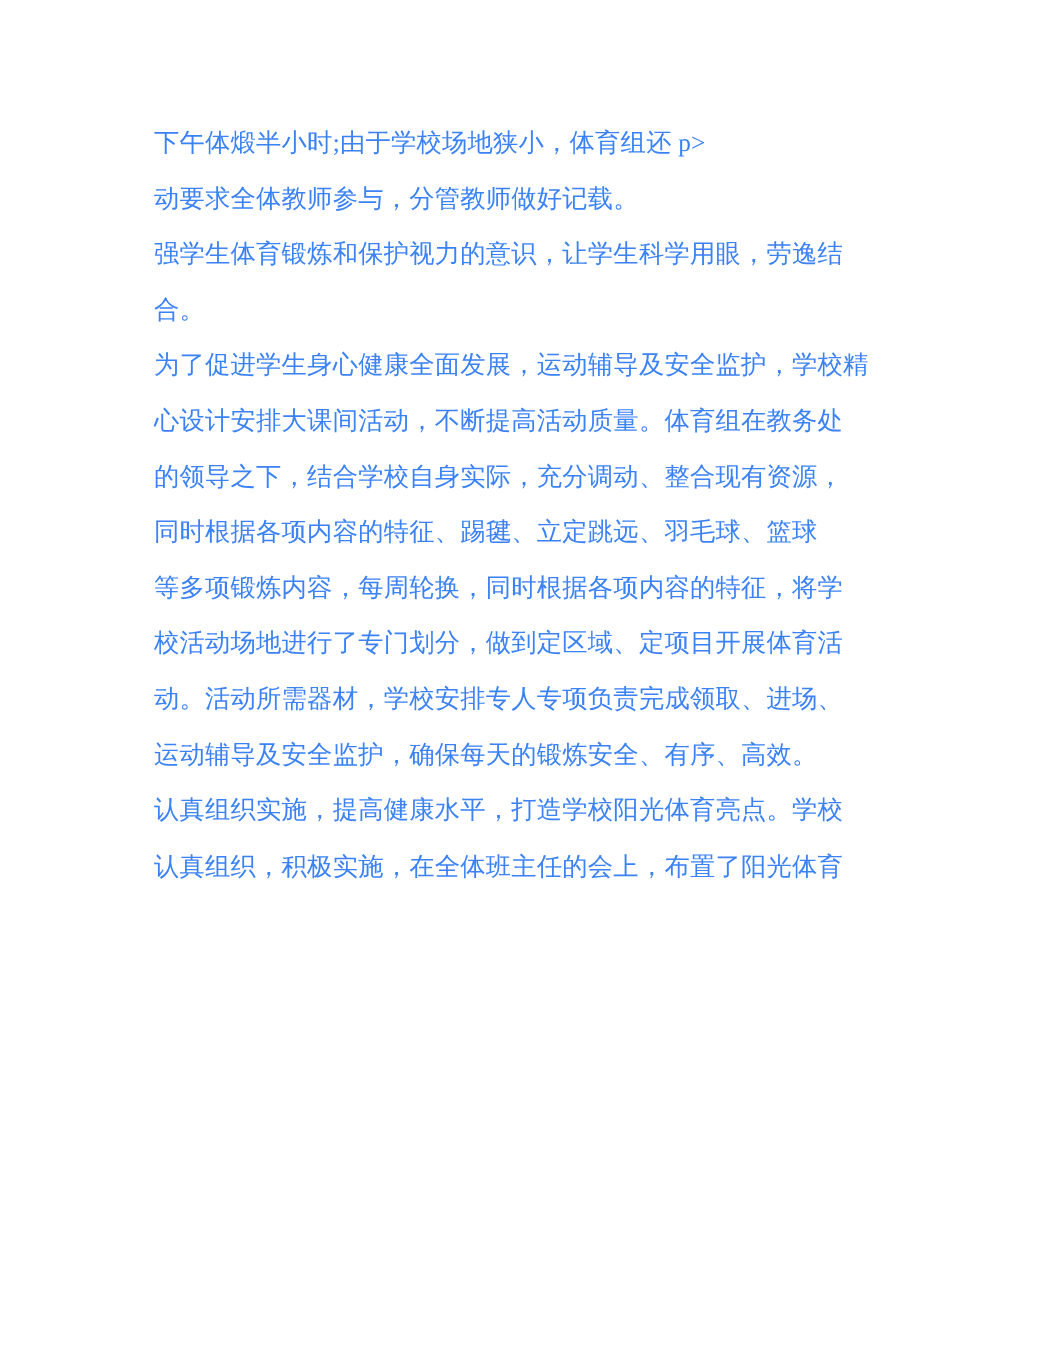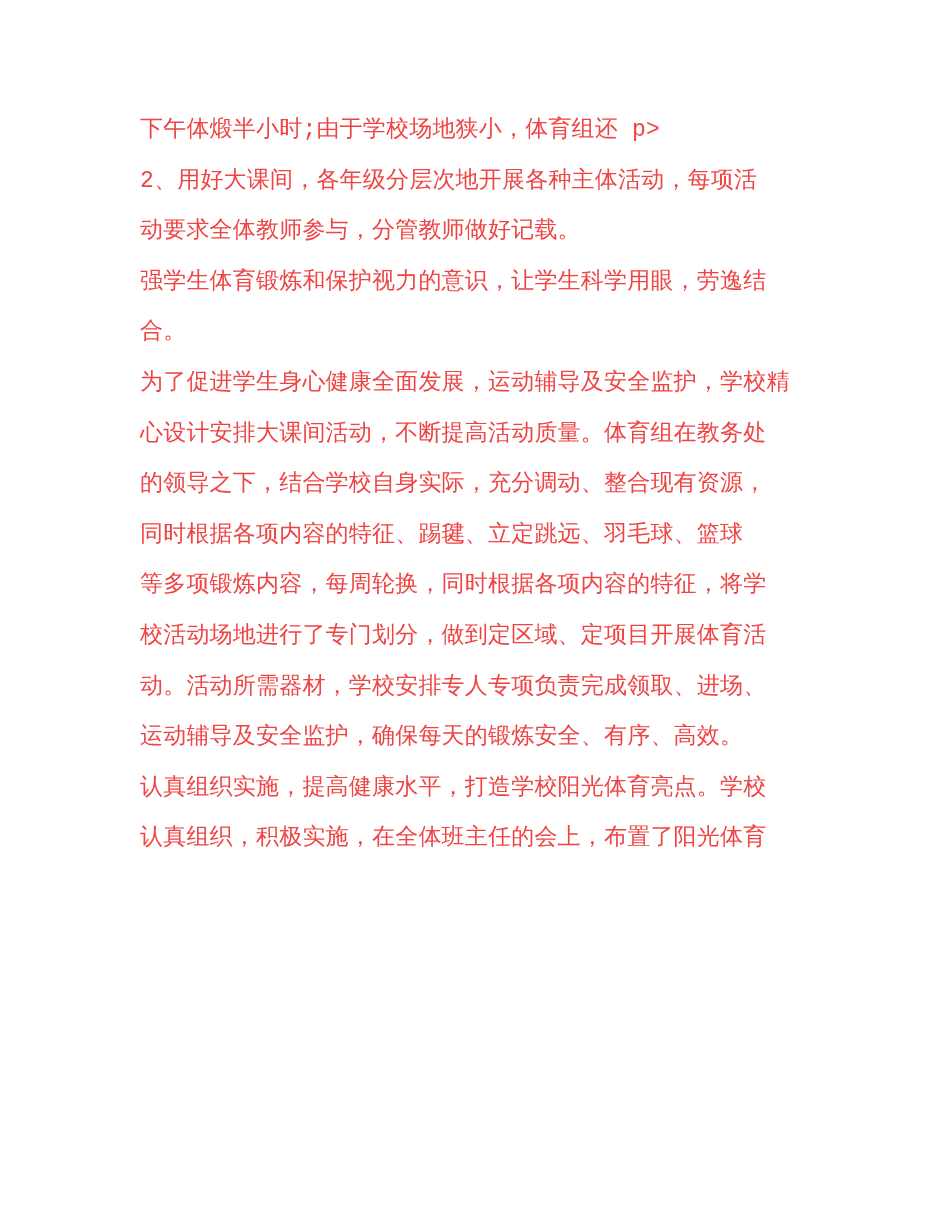--- a/index.html
+++ b/index.html
@@ -11,37 +11,36 @@
     width: 950px;
     height: 1229px;
     position: relative;
     overflow: hidden;
   }
   .page {
     position: absolute;
     left: 140px;
     top: 110px;
     width: 680px;
-    font-family: Liberation Mono, monospace;
+    font-family: Liberation Serif, serif;
     font-size: 23px;
-    color: #ef4444;
+    color: #3b82f6;
   }
   .line {
     height: 50.6px;
     line-height: 40px;
     white-space: nowrap;
     letter-spacing: 0.2px;
   }
 </style>
 </head>
 <body>
 
 <div class="page">
   <div class="line">下午体煅半小时;由于学校场地狭小，体育组还 p&gt;</div>
-  <div class="line">2、用好大课间，各年级分层次地开展各种主体活动，每项活</div>
   <div class="line">动要求全体教师参与，分管教师做好记载。</div>
   <div class="line">强学生体育锻炼和保护视力的意识，让学生科学用眼，劳逸结</div>
   <div class="line">合。</div>
   <div class="line">为了促进学生身心健康全面发展，运动辅导及安全监护，学校精</div>
   <div class="line">心设计安排大课间活动，不断提高活动质量。体育组在教务处</div>
   <div class="line">的领导之下，结合学校自身实际，充分调动、整合现有资源，</div>
   <div class="line">同时根据各项内容的特征、踢毽、立定跳远、羽毛球、篮球</div>
   <div class="line">等多项锻炼内容，每周轮换，同时根据各项内容的特征，将学</div>
   <div class="line">校活动场地进行了专门划分，做到定区域、定项目开展体育活</div>
   <div class="line">动。活动所需器材，学校安排专人专项负责完成领取、进场、</div>

